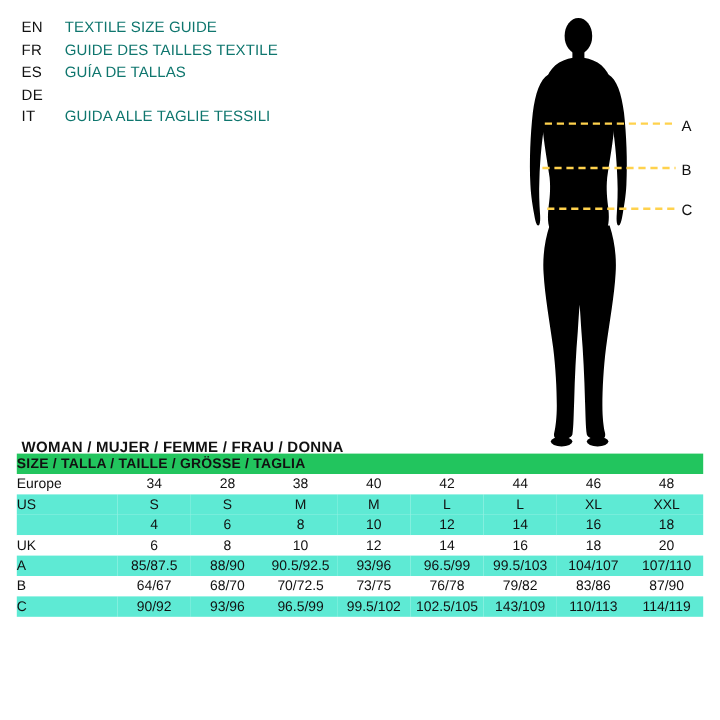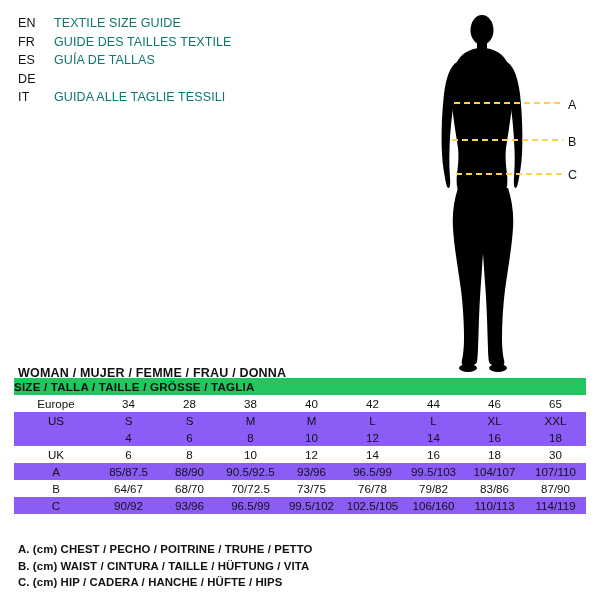--- a/index.html
+++ b/index.html
@@ -97,26 +97,26 @@
   }
   .row-head td {
     background: #22c55e;
     font-weight: bold;
     font-size: 11.6px;
     padding-left: 6px;
     letter-spacing: 0.2px;
     height: 18px;
     line-height: 18px;
   }
-  .row-alt td { background: #8b5cf6; margin-top: 40px; }
+  .row-alt td { background: #5eead4; margin-top: 40px; }
   .row-plain td { background: #ffffff; }
   .c-label {
     width: 84px;
     padding-left: 6px;
-    text-align: center;
+    text-align: left;
   }
   .c-val {
     width: 61px;
     text-align: center;
   }
 
   
   .notes {
     position: absolute;
     left: 18px;
@@ -245,21 +245,21 @@
 
         <tr class="row-plain">
           <td class="c-label">Europe</td>
           <td class="c-val">34</td>
           <td class="c-val">28</td>
           <td class="c-val">38</td>
           <td class="c-val">40</td>
           <td class="c-val">42</td>
           <td class="c-val">44</td>
           <td class="c-val">46</td>
-          <td class="c-val">65</td>
+          <td class="c-val">48</td>
         </tr>
 
         <tr class="row-alt">
           <td class="c-label">US</td>
           <td class="c-val">S</td>
           <td class="c-val">S</td>
           <td class="c-val">M</td>
           <td class="c-val">M</td>
           <td class="c-val">L</td>
           <td class="c-val">L</td>
@@ -281,21 +281,21 @@
 
         <tr class="row-plain">
           <td class="c-label">UK</td>
           <td class="c-val">6</td>
           <td class="c-val">8</td>
           <td class="c-val">10</td>
           <td class="c-val">12</td>
           <td class="c-val">14</td>
           <td class="c-val">16</td>
           <td class="c-val">18</td>
-          <td class="c-val">30</td>
+          <td class="c-val">20</td>
         </tr>
 
         <tr class="row-alt">
           <td class="c-label">A</td>
           <td class="c-val">85/87.5</td>
           <td class="c-val">88/90</td>
           <td class="c-val">90.5/92.5</td>
           <td class="c-val">93/96</td>
           <td class="c-val">96.5/99</td>
           <td class="c-val">99.5/103</td>
@@ -315,27 +315,22 @@
           <td class="c-val">87/90</td>
         </tr>
 
         <tr class="row-alt">
           <td class="c-label">C</td>
           <td class="c-val">90/92</td>
           <td class="c-val">93/96</td>
           <td class="c-val">96.5/99</td>
           <td class="c-val">99.5/102</td>
           <td class="c-val">102.5/105</td>
-          <td class="c-val">106/160</td>
+          <td class="c-val">143/109</td>
           <td class="c-val">110/113</td>
           <td class="c-val">114/119</td>
         </tr>
       </tbody>
     </table>
   </div>
 
-  <div class="notes">
-    <div class="note-line">A. (cm) CHEST / PECHO / POITRINE / TRUHE / PETTO</div>
-    <div class="note-line">B. (cm) WAIST / CINTURA / TAILLE / HÜFTUNG / VITA</div>
-    <div class="note-line">C. (cm) HIP / CADERA / HANCHE / HÜFTE / HIPS</div>
-  </div>
 
 </div>
 
 </body></html>

